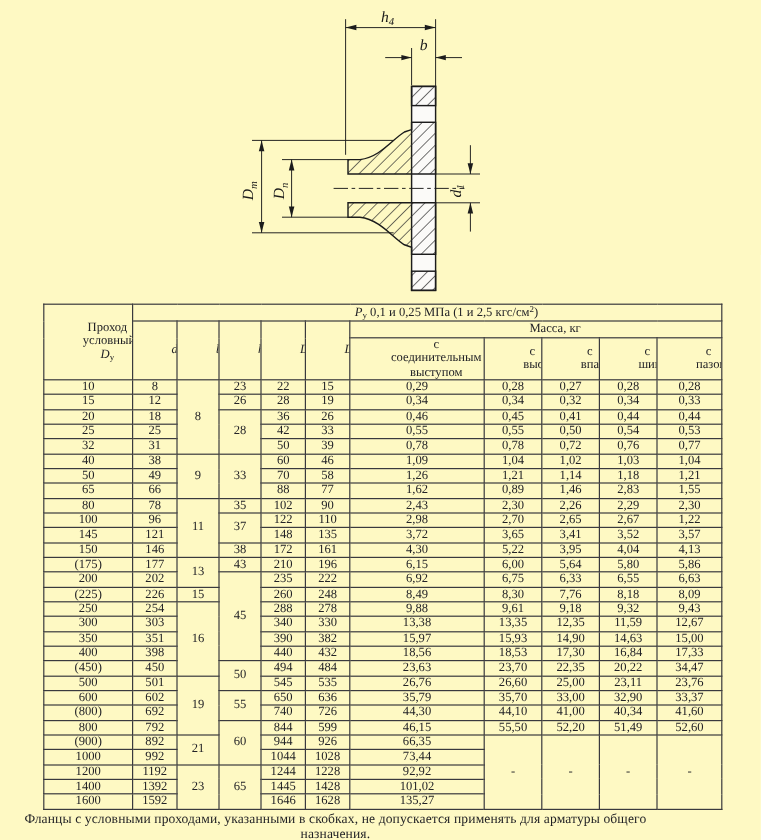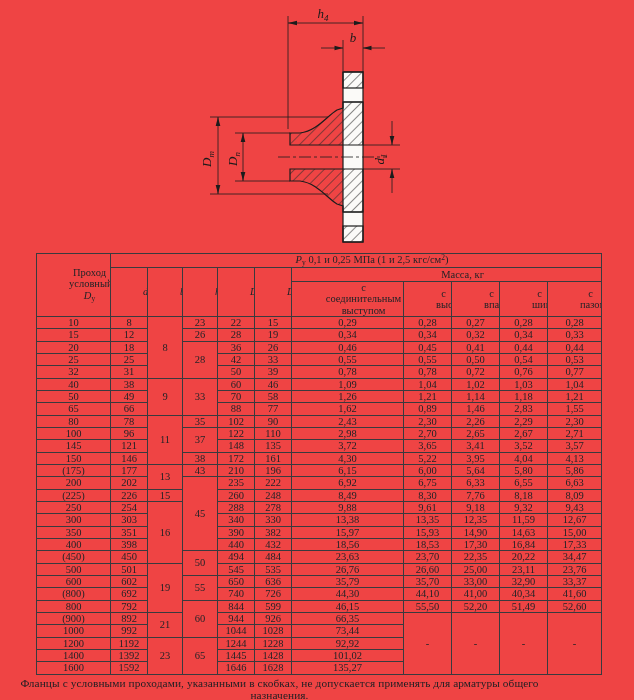--- a/index.html
+++ b/index.html
@@ -1,19 +1,19 @@
 <!DOCTYPE html>
 <html><head>
 <meta charset="utf-8">
 <style>
   html,body{margin:0;padding:0;}
   .page{
     position:relative;width:634px;height:700px;overflow:hidden;
     background:linear-gradient(90deg,#fcfcfa 0%,#faf9f7 70%,#f2f1ef 96%,#eceat e8 100%);
-    background-color:#ef4444;
+    background-color:#fef9c3;
     font-family:"Liberation Serif","DejaVu Serif",serif;color:#1f1f23;
   }
   .figure{position:absolute;left:95px;top:2px;width:460px;height:246px;}
   svg text{font-family:"Liberation Serif","DejaVu Serif",serif;font-style:italic;font-size:13px;fill:#1a1a1a;}
   .svgsub{font-size:9px;}
   table.dims{
     position:absolute;left:36px;top:253px;width:565px;
     border-collapse:collapse;table-layout:fixed;
     font-size:10.5px;color:#232327;
   }
@@ -259,21 +259,21 @@
         <tr>
           <td>100</td>
           <td>96</td>
           <td rowspan="2">37</td>
           <td>122</td>
           <td>110</td>
           <td>2,98</td>
           <td>2,70</td>
           <td>2,65</td>
           <td>2,67</td>
-          <td>2,71</td>
+          <td>1,22</td>
         </tr>
         <tr>
           <td>145</td>
           <td>121</td>
           <td>148</td>
           <td>135</td>
           <td>3,72</td>
           <td>3,65</td>
           <td>3,41</td>
           <td>3,52</td>

